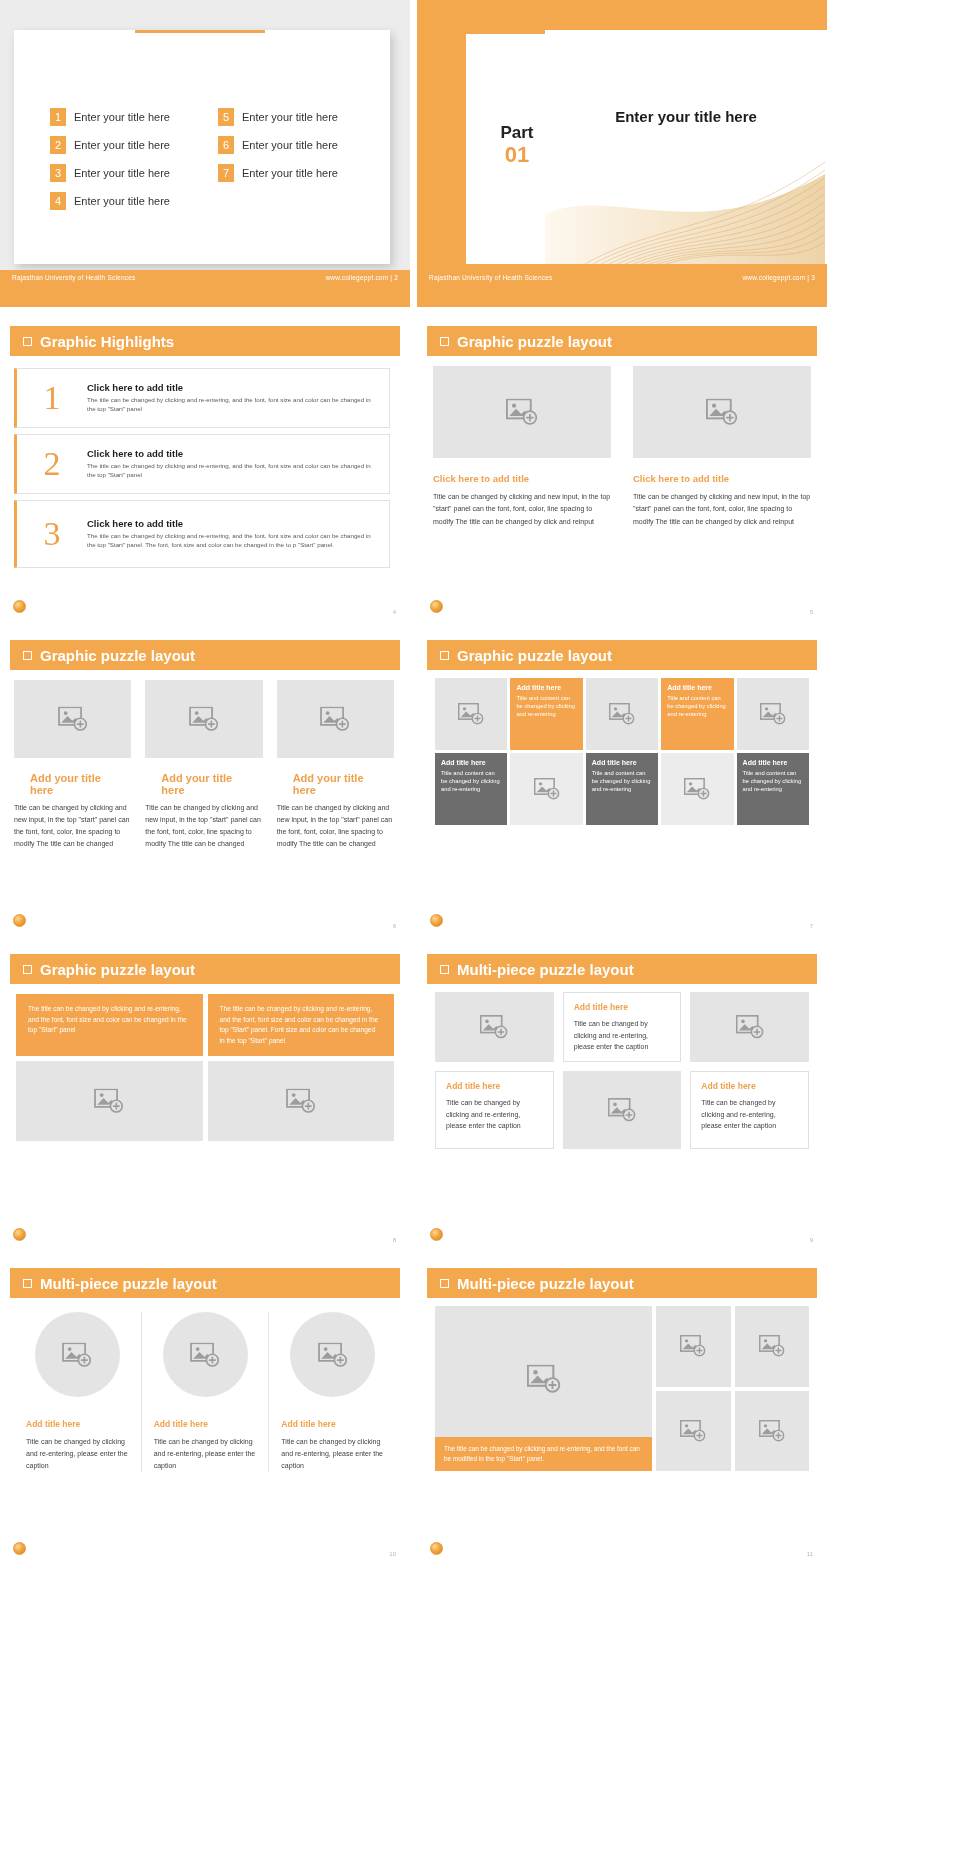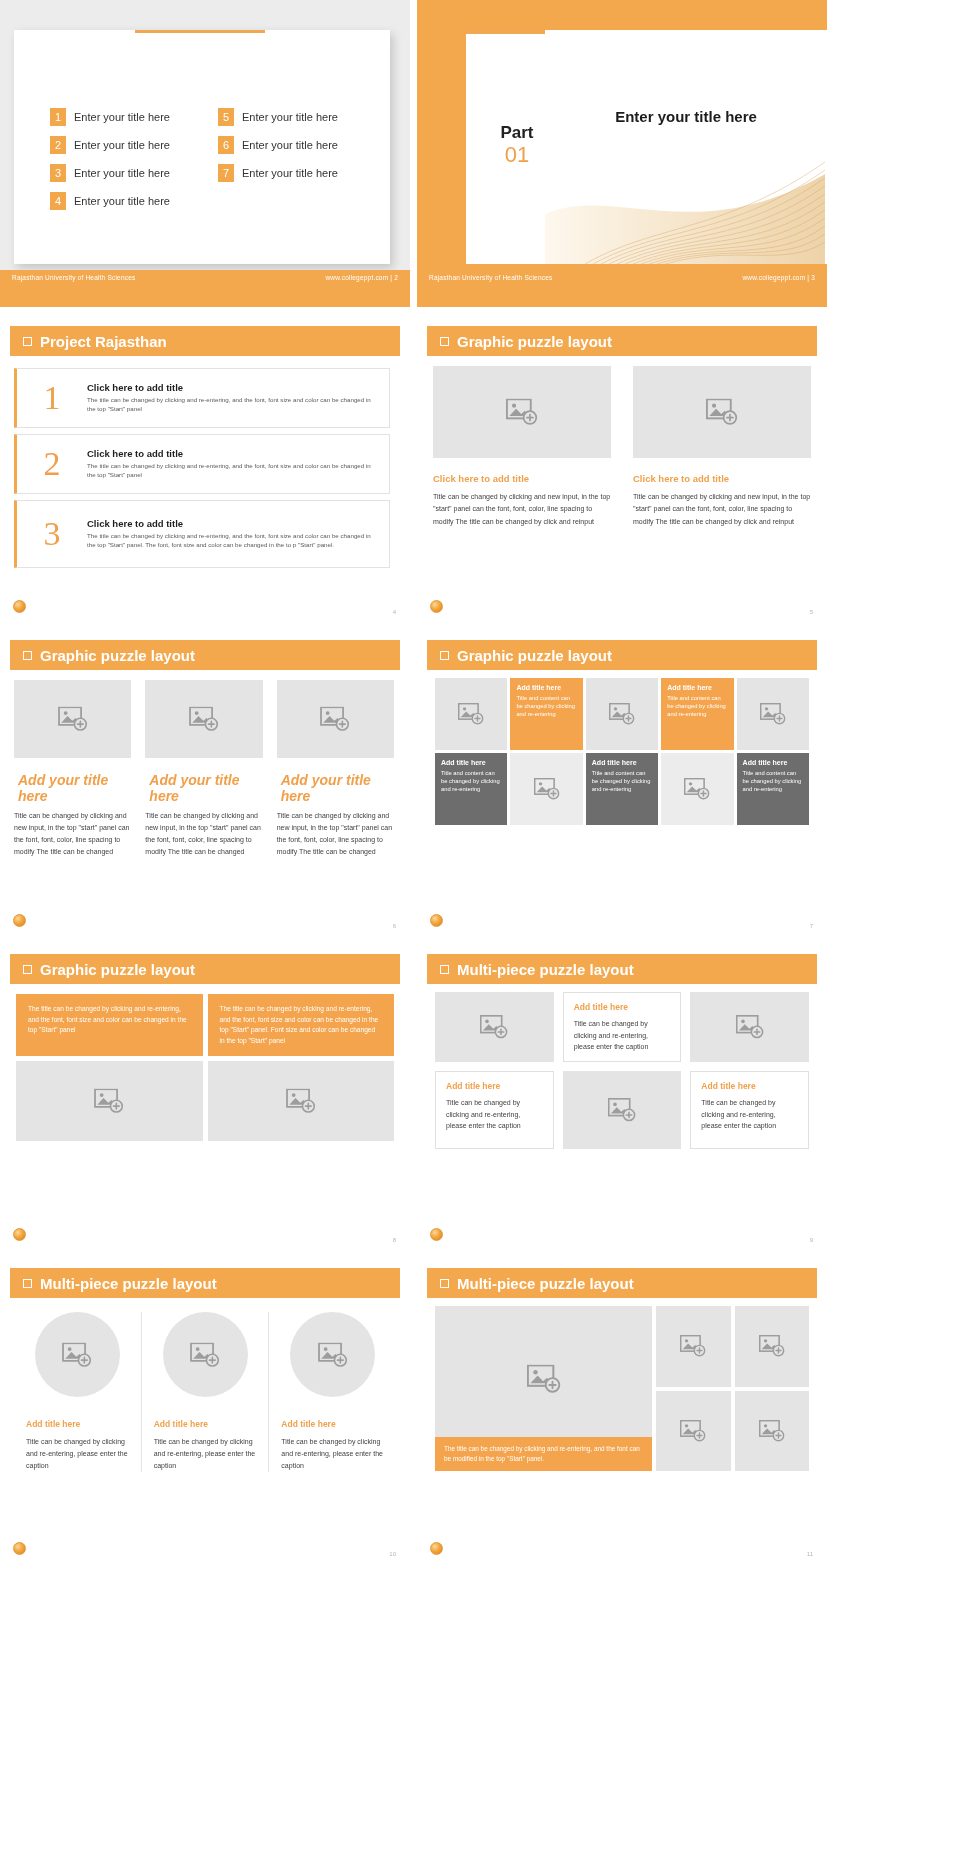--- a/index.html
+++ b/index.html
@@ -67,21 +67,21 @@
     position: absolute; left: 8px; top: 30px; width: 102px; bottom: 43px;
     background: #fff;
     margin-left: 41px;
   }
   .s-part .left .bar { width: 100%; height: 4px; background: #f0a952; }
   .s-part .left .ptxt {
     position: absolute; top: 50%; left: 0; right: 0; transform: translateY(-55%);
     text-align: center;
   }
   .s-part .left .ptxt .p1 { font-size: 17px; font-weight: bold; color: #222; }
-  .s-part .left .ptxt .p2 { font-size: 22px; font-weight: normal; color: #f0a04a; line-height: 1.05; }
+  .s-part .left .ptxt .p2 { font-size: 22px; font-weight: bold; color: #f0a04a; line-height: 1.05; }
   .s-part .right {
     position: absolute; left: 128px; right: 0; top: 30px; bottom: 43px;
     background: #fff; overflow: hidden;
   }
   .s-part .right .rtitle {
     position: absolute; left: 0; right: 0; top: 78px; text-align: center;
     font-size: 15px; font-weight: bold; color: #1c1c1c;
   }
   .s-part .right .swoosh { position: absolute; left: 0; right: 0; bottom: 0; height: 110px; }
 
@@ -125,21 +125,21 @@
   .two-col { position: absolute; left: 16px; right: 16px; top: 52px; display: flex; gap: 22px; }
   .two-col .col { flex: 1; }
   .two-col .imgbox { width: 100%; height: 92px; }
   .col-title { color: #f0a04a; font-size: 9.5px; font-weight: bold; margin: 15px 0 7px; }
   .col-desc { font-size: 7px; color: #3f3f3f; line-height: 1.75; }
 
   
   .three-col { position: absolute; left: 14px; right: 16px; top: 52px; display: flex; gap: 14px; }
   .three-col .col { flex: 1; }
   .three-col .imgbox { width: 100%; height: 78px; }
-  .c3-title { color: #f0a04a; font-size: 14px; font-weight: bold; margin: 14px 4px 6px; font-style: italic; }
+  .c3-title { color: #f0a04a; font-size: 11px; font-weight: bold; margin: 14px 16px 6px; }
   .c3-desc { font-size: 7px; color: #3f3f3f; line-height: 1.72; }
 
   
   .pz-grid {
     position: absolute; left: 18px; right: 18px; top: 50px;
     display: grid; grid-template-columns: repeat(5, 1fr);
     grid-template-rows: 72px 72px; gap: 3px;
   }
   .pz-cell { position: relative; overflow: hidden; }
   .pz-cell.img { background: #e4e4e4; }
@@ -274,21 +274,21 @@
     </div>
     <div class="footer-row">
       <span>Rajasthan University of Health Sciences</span>
       <span>www.collegeppt.com |  3</span>
     </div>
   </div>
 
   <div class="slide col-left cslide">
     <div class="hdr">
       <span class="sq"></span>
-      <span>Project Rajasthan</span>
+      <span>Graphic Highlights</span>
     </div>
 
     <div class="hl-row" style="top:54px;height:60px;">
       <div class="hl-num">1</div>
       <div class="hl-body">
         <div class="hl-title">Click here to add title</div>
         <div class="hl-desc">The title can be changed by clicking and re-entering, and the font, font size and color can be changed in the top "Start" panel</div>
       </div>
     </div>
     <div class="hl-row" style="top:120px;height:60px;">

